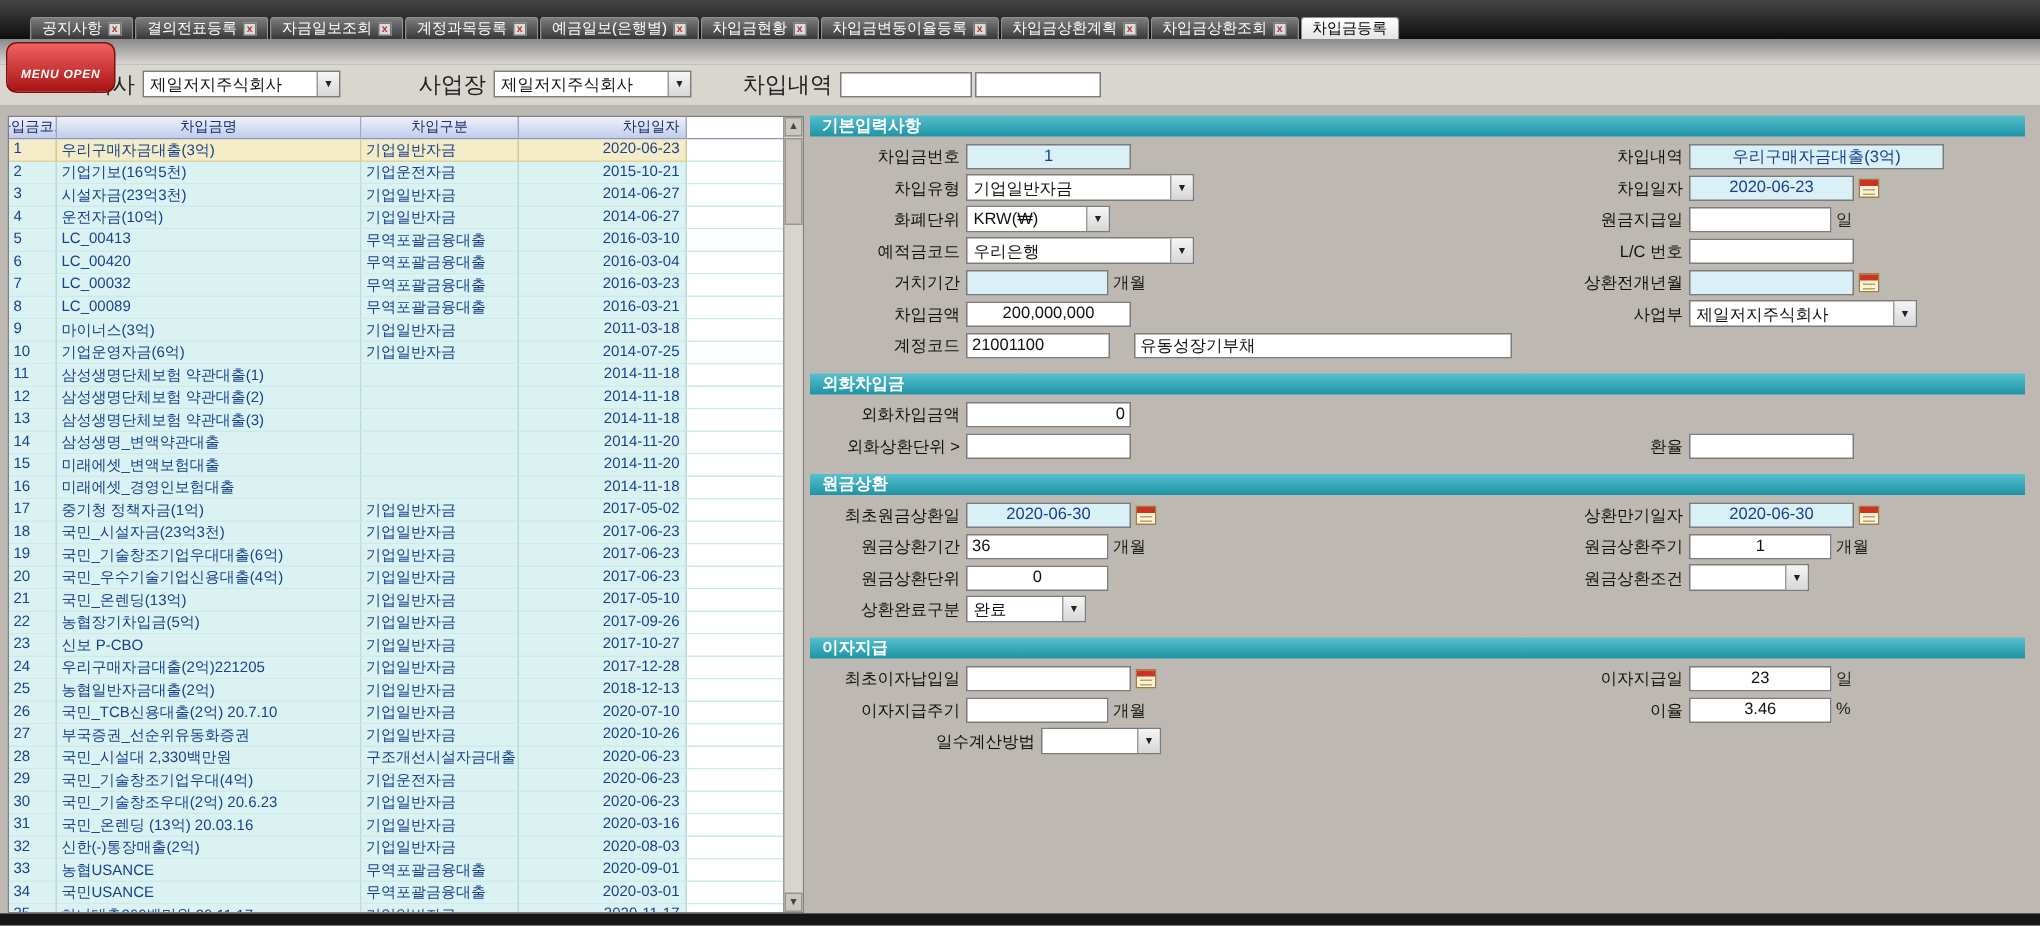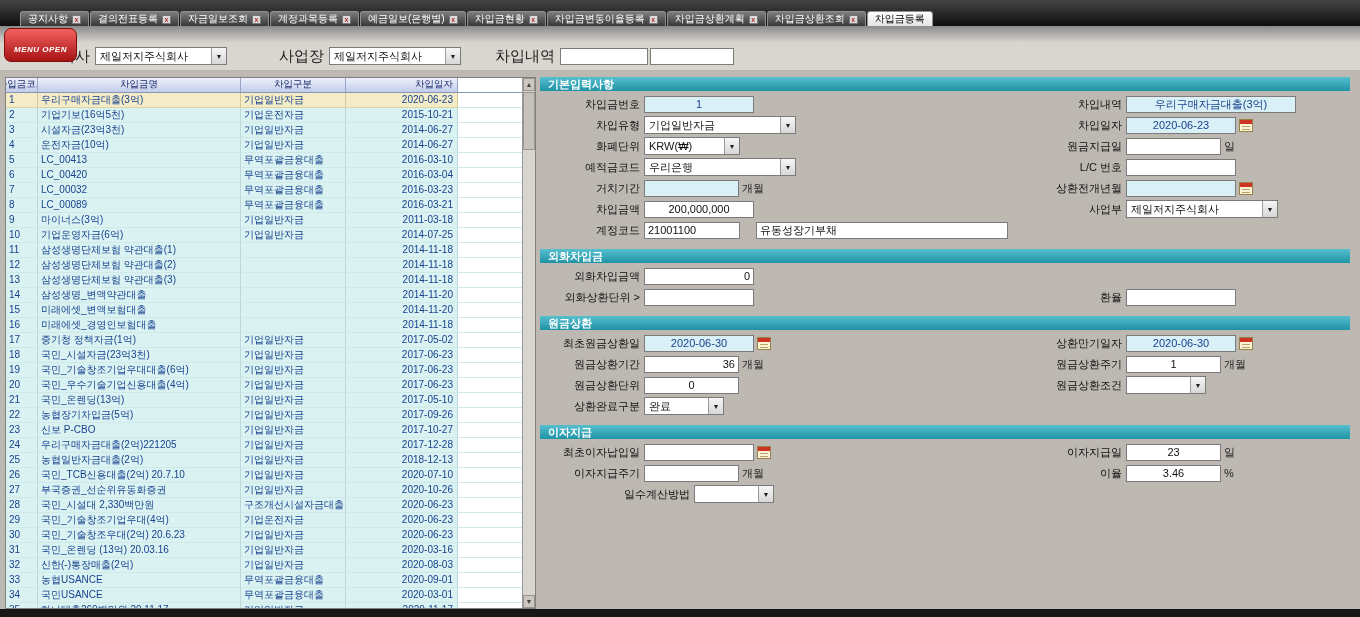--- a/index.html
+++ b/index.html
@@ -536,21 +536,21 @@
             </div>
             <div class="fhalf right">
               <span class="flabel">상환만기일자</span>
               <input class="tin f-maturity-date cyan" value="2020-06-30" style="text-align: center;">
               <span class="cal"></span>
             </div>
           </div>
           <div class="frow">
             <div class="fhalf left">
               <span class="flabel">원금상환기간</span>
-              <input class="tin f-principal-period" value="36" style="text-align: right;">
+              <input class="tin f-principal-period" value="36" style="text-align: left;">
               <span class="sfx">개월</span>
             </div>
             <div class="fhalf right">
               <span class="flabel">원금상환주기</span>
               <input class="tin f-principal-cycle" value="1" style="text-align: center;">
               <span class="sfx">개월</span>
             </div>
           </div>
           <div class="frow">
             <div class="fhalf left">

